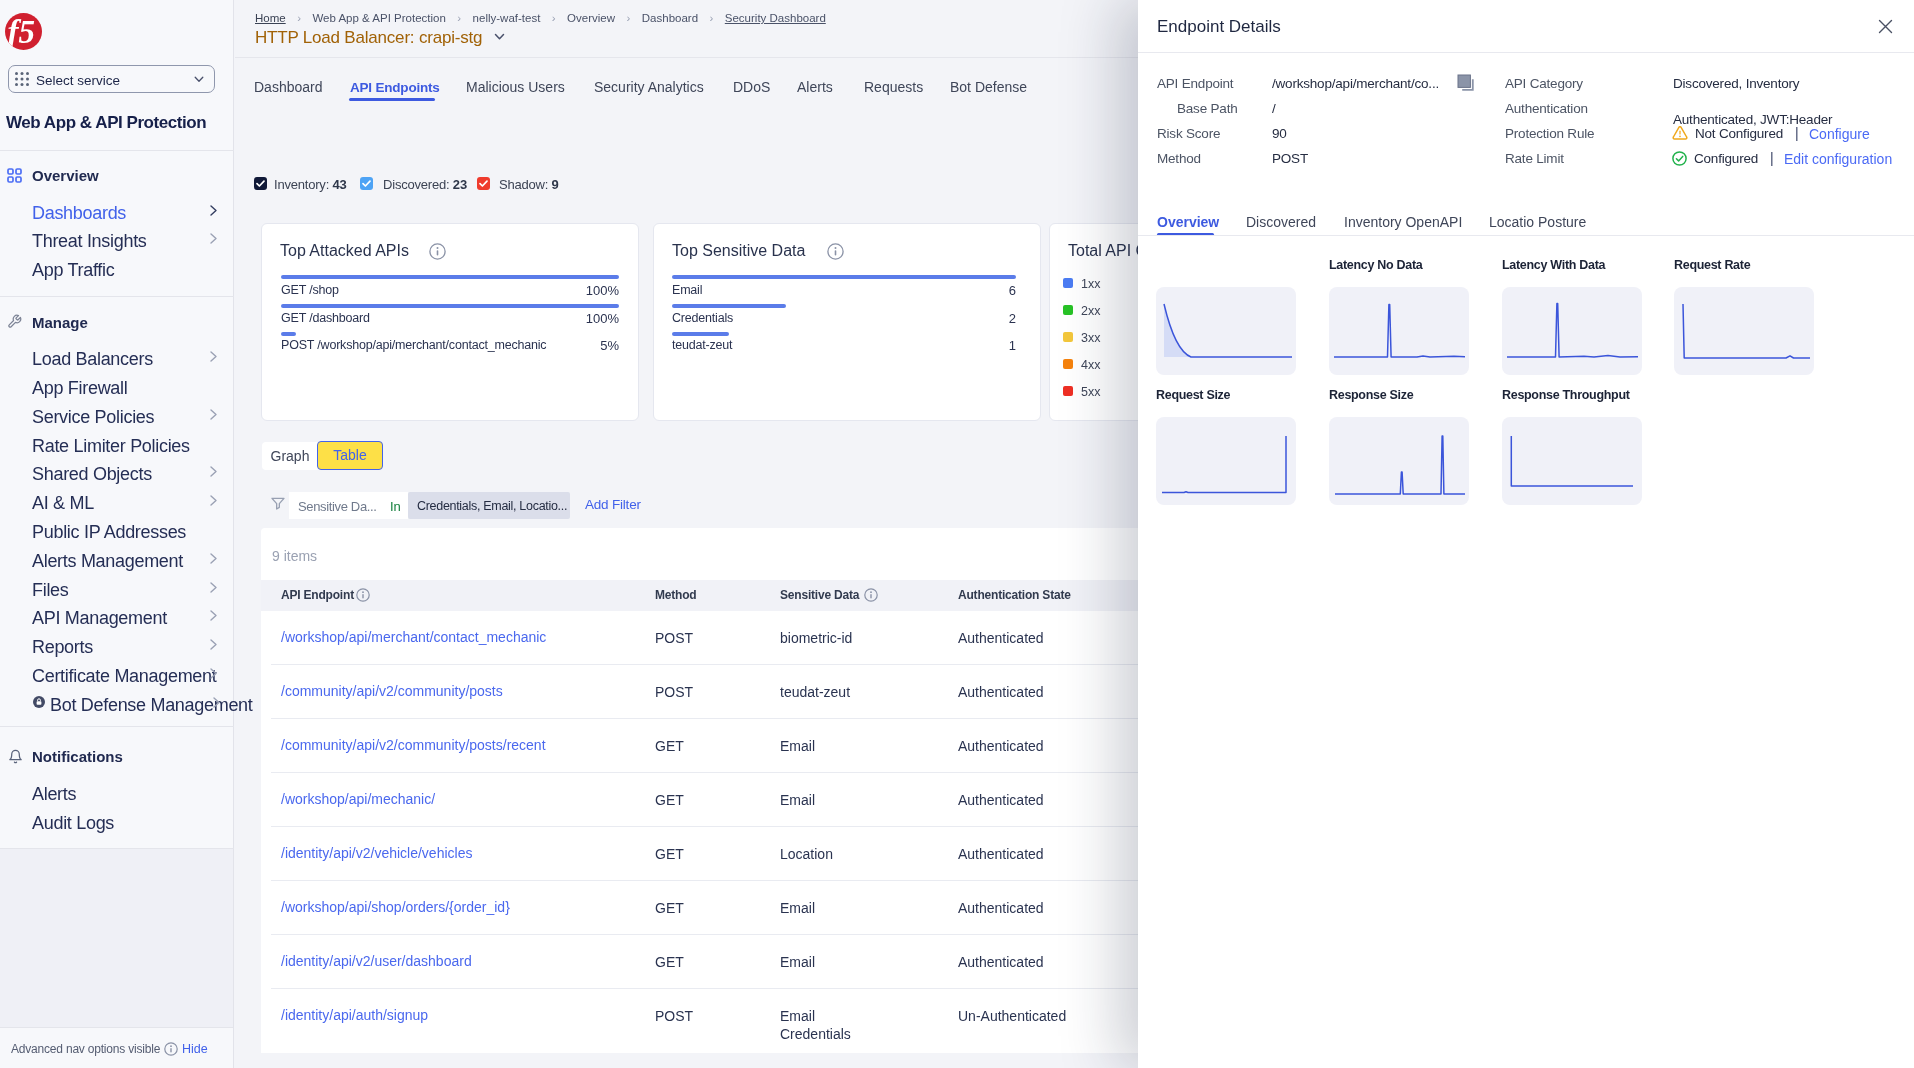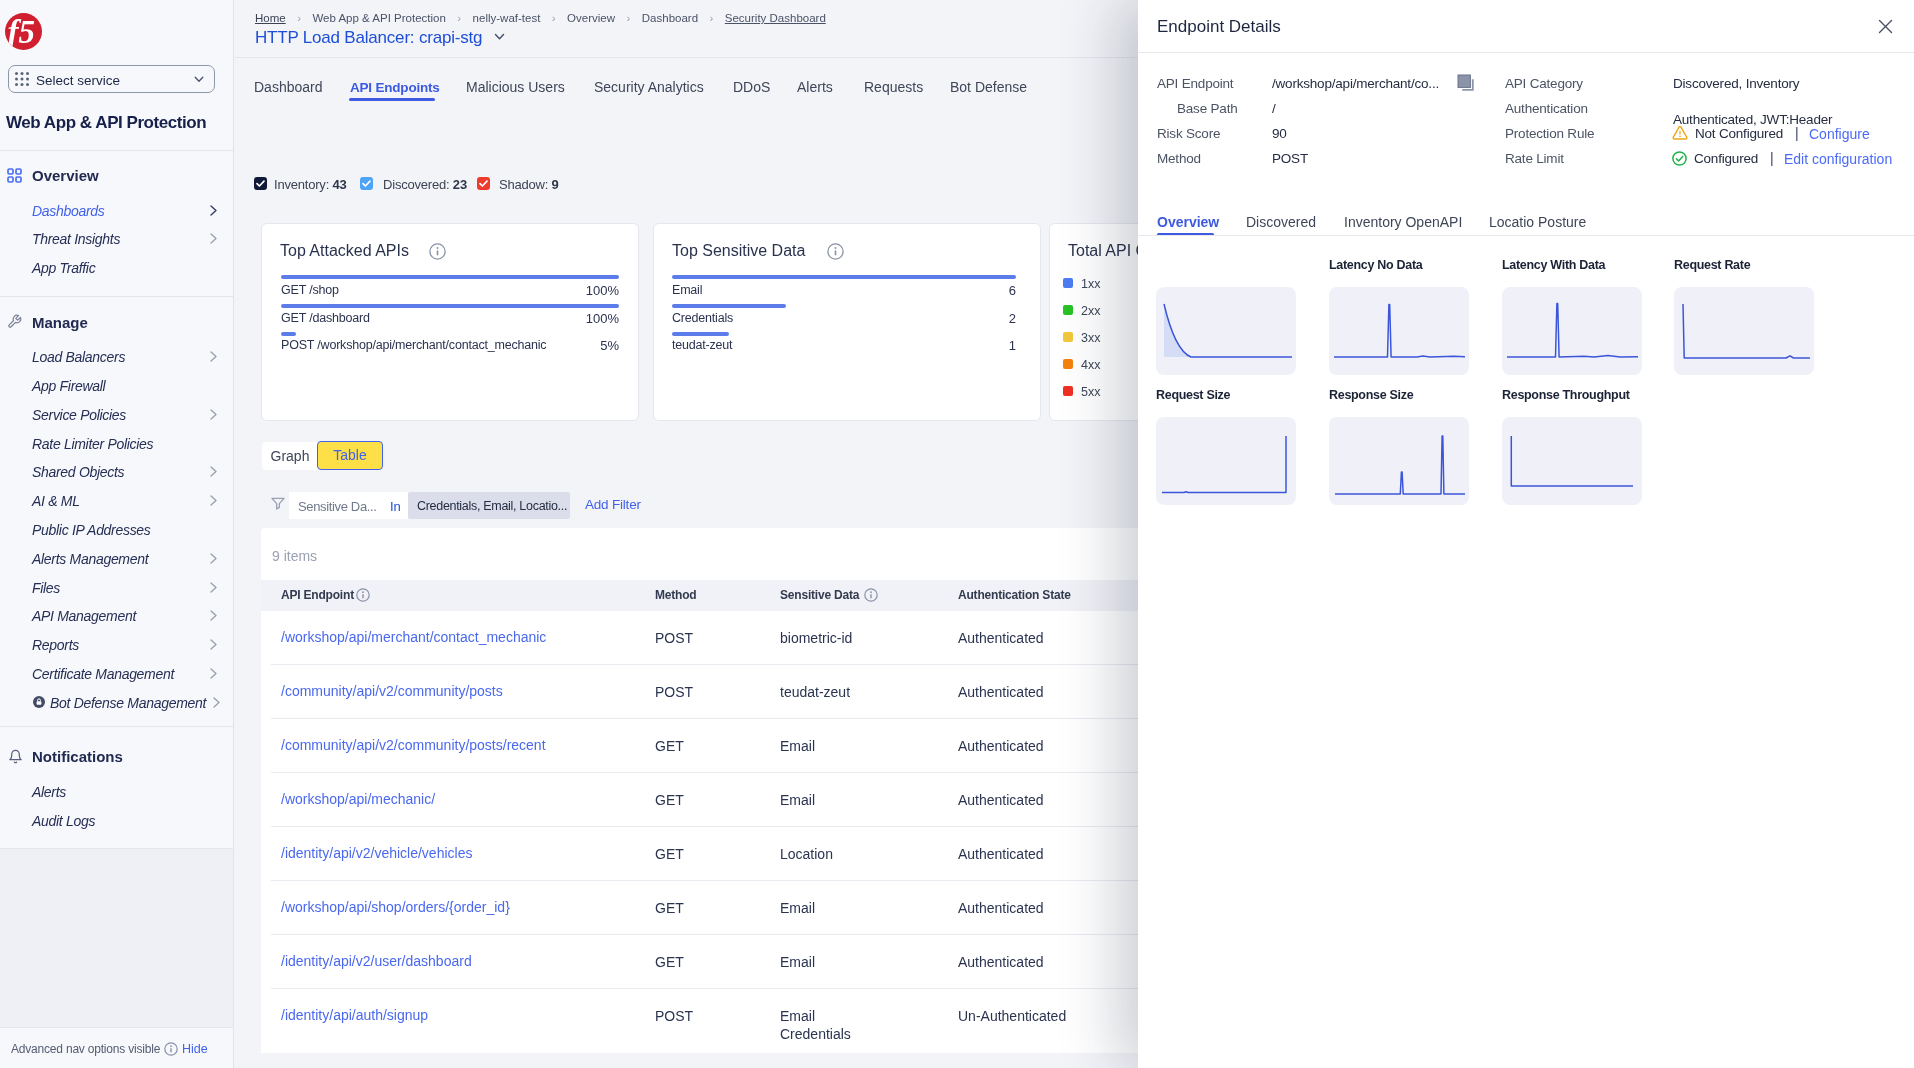--- a/index.html
+++ b/index.html
@@ -2,21 +2,21 @@
 <html><head>
 <meta charset="utf-8">
 <style>
 * { margin:0; padding:0; box-sizing:border-box; }
 html,body { width:1914px; height:1068px; overflow:hidden; }
 body { font-family:"Liberation Sans", sans-serif; background:#f3f4f8; color:#252e55; }
 .abs { position:absolute; }
 #stage { position:relative; width:1914px; height:1068px; }
 
 #sidebar { position:absolute; left:0; top:0; width:234px; height:1068px; background:#f7f8fb; border-right:1px solid #e2e3ea; }
-.navitem { position:absolute; left:32px; font-size:14px; letter-spacing:-0.3px; color:#252e55; white-space:nowrap;font-style:italic; }
+.navitem { position:absolute; left:32px; font-size:18px; letter-spacing:-0.3px; color:#252e55; white-space:nowrap; }
 .navitem.blue { color:#4161ea; }
 .secthead { position:absolute; left:32px; font-size:15px; font-weight:bold; color:#212a50; white-space:nowrap; }
 .chev { position:absolute; }
 .shr { position:absolute; left:0; width:234px; height:1px; background:#e4e5eb; }
 
 .crumb { font-size:11.5px; color:#4a5268; }
 .tab { position:absolute; font-size:14px; color:#3f4659; white-space:nowrap; }
 .card { position:absolute; background:#fff; border:1px solid #e5e7ef; border-radius:6px; }
 .ctitle { position:absolute; font-size:16px; color:#29324d; white-space:nowrap; }
 .bar { position:absolute; height:4px; background:#5b7ce9; border-radius:2px; }
@@ -176,21 +176,21 @@
     <span class="crumb">Web App &amp; API Protection</span>
     <span class="crumb" style="margin:0 7px;color:#9aa1b4;">›</span>
     <span class="crumb">nelly-waf-test</span>
     <span class="crumb" style="margin:0 7px;color:#9aa1b4;">›</span>
     <span class="crumb">Overview</span>
     <span class="crumb" style="margin:0 7px;color:#9aa1b4;">›</span>
     <span class="crumb">Dashboard</span>
     <span class="crumb" style="margin:0 7px;color:#9aa1b4;">›</span>
     <span class="crumb" style="text-decoration:underline;">Security Dashboard</span>
   </div>
-  <div class="abs" style="left:255px;top:28px;font-size:17px;color:#1d4ed8;letter-spacing:-0.2px;">HTTP Load Balancer: crapi-stg</div>
+  <div class="abs" style="left:255px;top:28px;font-size:17px;color:#a16207;letter-spacing:-0.2px;">HTTP Load Balancer: crapi-stg</div>
   <svg class="abs" style="left:494px;top:33px" width="11" height="8" viewBox="0 0 11 8">
         <path d="M1.5 1.5 L5.5 5.7 L9.5 1.5" fill="none" stroke="#49506b" stroke-width="1.5" stroke-linecap="round" stroke-linejoin="round"></path>
       </svg>
   <div class="abs" style="left:235px;top:57px;width:1679px;height:1px;background:#e5e6ec;"></div>
 
   <div class="tab" style="left:254px;top:79px;">Dashboard</div>
   <div class="tab" style="left:350px;top:79.5px;color:#3d5ae0;font-weight:bold;font-size:13.5px;letter-spacing:-0.2px;">API Endpoints</div>
   <div class="abs" style="left:349px;top:98px;width:86px;height:3px;background:#3d5ae0;border-radius:2px;"></div>
   <div class="tab" style="left:466px;top:79px;">Malicious Users</div>
   <div class="tab" style="left:594px;top:79px;">Security Analytics</div>
@@ -264,21 +264,21 @@
 
   <div class="abs" style="left:262px;top:441.5px;width:121px;height:28px;background:#fff;border-radius:4px;"></div>
   <div class="abs" style="left:262px;top:441.5px;width:56px;height:28px;font-size:14px;color:#3f4659;text-align:center;line-height:28px;">Graph</div>
   <div class="abs" style="left:317px;top:441px;width:66px;height:29px;background:#fde047;border:1.4px solid #4263eb;border-radius:4px;font-size:14px;color:#4263eb;text-align:center;line-height:26px;">Table</div>
 
   <svg class="abs" style="left:270px;top:495px" width="16" height="16" viewBox="0 0 24 24">
         <path d="M3 5h18l-7 8v5.5l-4 2.5v-8z" fill="none" stroke="#98a0b2" stroke-width="2" stroke-linejoin="round"></path>
       </svg>
   <div class="abs" style="left:289px;top:492px;width:119px;height:26.5px;background:#fff;"></div>
   <div class="abs" style="left:298px;top:499px;font-size:13px;letter-spacing:-0.35px;color:#707a8c;">Sensitive Da...</div>
-  <div class="abs" style="left:390px;top:499px;font-size:13px;color:#1d4ed8;">In</div>
+  <div class="abs" style="left:390px;top:499px;font-size:13px;color:#15803d;">In</div>
   <div class="abs" style="left:408px;top:492px;width:162px;height:26.5px;background:#dbdeea;border-radius:2px;"></div>
   <div class="abs" style="left:417px;top:499px;font-size:12.5px;letter-spacing:-0.3px;color:#242c42;">Credentials, Email, Locatio...</div>
   <div class="abs" style="left:585px;top:497px;font-size:13.5px;letter-spacing:-0.2px;color:#4161ea;">Add Filter</div>
 </div>
 <div id="table">
   <div class="abs" style="left:261px;top:528px;width:1629px;height:525px;background:#fff;border-radius:4px 4px 0 0;"></div>
   <div class="abs" style="left:272px;top:548px;font-size:14px;color:#9aa1b2;">9 items</div>
   <div class="abs" style="left:261px;top:580px;width:1629px;height:31px;background:#f1f2f7;"></div>
   <div class="thead" style="left:281px;top:588px;">API Endpoint</div>
   <svg class="abs" style="left:356px;top:588px" width="14" height="14" viewBox="0 0 14 14">

